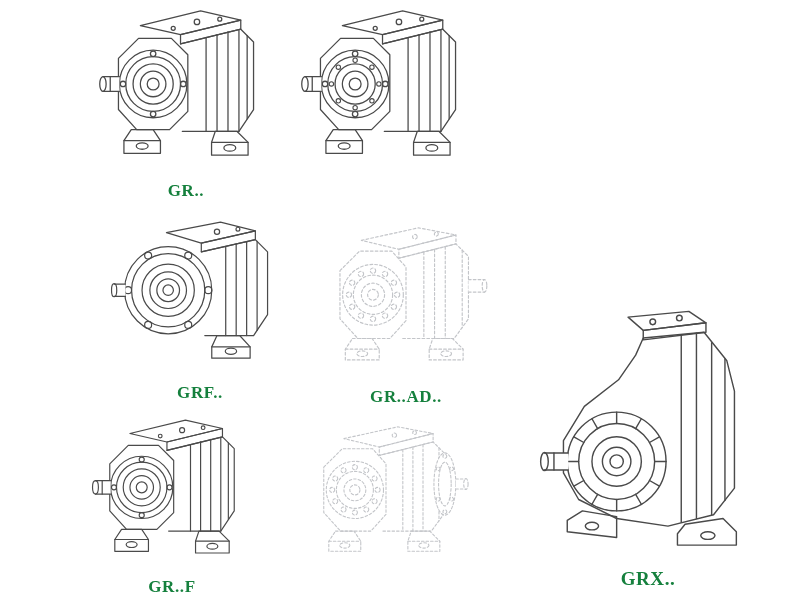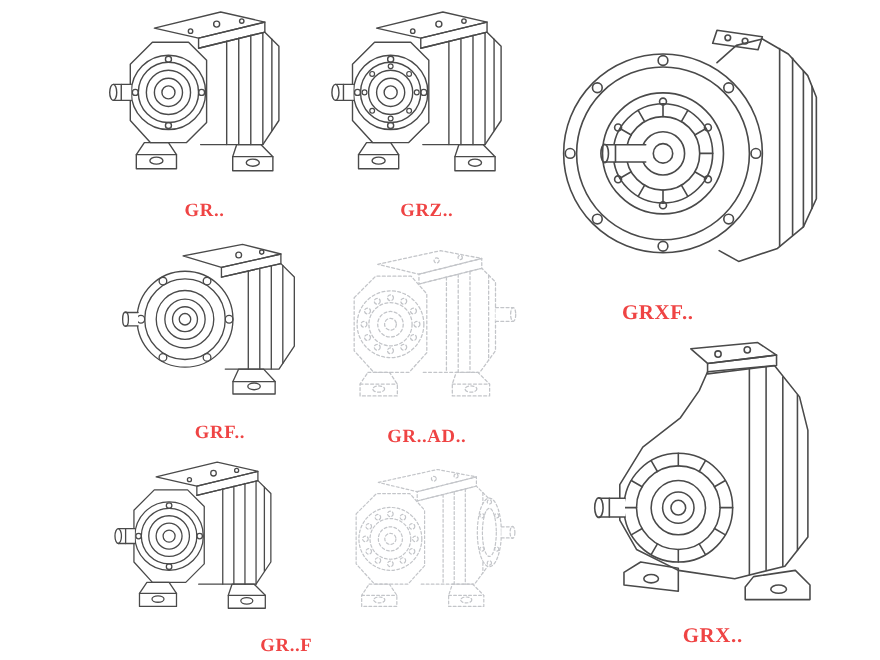--- a/index.html
+++ b/index.html
@@ -2,30 +2,30 @@
 <html><head>
 <meta charset="utf-8">
 <style>
   * { margin:0; padding:0; box-sizing:border-box; }
   html,body { width:800px; height:600px; background:#ffffff; overflow:hidden; }
   .sheet { position:relative; width:800px; height:600px; background:#ffffff;
            font-family:"Liberation Serif", serif; }
   .cell { position:absolute; display:flex; flex-direction:column; }
   .cell .drawing { width:100%; height:calc(100% - 26px); color:#4a4a4a; }
   .cell .label { height:26px; display:flex; align-items:center; justify-content:center;
-                 font-weight:bold; font-size:17px; color:#ef4444; letter-spacing:0.6px; }
+                 font-weight:bold; font-size:17px; color:#15803d; letter-spacing:0.6px; }
   .label-lg { font-size:19px !important; }
   .ghost .drawing { color:#c3c5c9; stroke-dasharray:3 2.4; }
 
   #cell-gr   { left:86px;  top:0px;   width:200px; height:204px; }
   #cell-grz  { left:288px; top:0px;   width:200px; height:204px; }
   #cell-grxf { left:498px; top:2px;   width:288px; height:296px; }
   #cell-grf  { left:100px;  top:210px; width:200px; height:196px; }
-  #cell-grad { left:286px; top:210px; width:204px; height:200px; }
-  #cell-grff { left:84px;  top:410px; width:200px; height:190px;align-items:flex-end; }
+  #cell-grad { left:304px; top:210px; width:204px; height:200px; }
+  #cell-grff { left:72px;  top:410px; width:200px; height:190px; }
   #cell-gram { left:286px; top:410px; width:200px; height:190px; }
   #cell-grx  { left:520px; top:300px; width:256px; height:292px; }
   #cell-grxf .label { transform:translateX(-44px); }
   .defs-svg { position:absolute; width:0; height:0; overflow:hidden; }
 </style>
 </head>
 <body>
 
 <div class="sheet">
 
@@ -244,29 +244,22 @@
         <circle cx="90" cy="92" r="2.4"></circle>
           <circle cx="82.4" cy="110.4" r="2.4"></circle>
           <circle cx="64" cy="118" r="2.4"></circle>
         <circle cx="45.6" cy="110.4" r="2.4"></circle>
           <circle cx="38" cy="92" r="2.4"></circle>
           <circle cx="45.6" cy="73.6" r="2.4"></circle>
         <circle cx="64" cy="66" r="2.4"></circle>
           <circle cx="82.4" cy="73.6" r="2.4"></circle>
       </g>
     </svg>
-    <figcaption class="label">GRZ..</figcaption>
-  </figure>
-
-  <figure class="cell" id="cell-grxf">
-    <svg class="drawing" viewBox="0 0 280 275">
-        <use href="#sym-flange-big"></use>
-      </svg>
-    <figcaption class="label label-lg">GRXF..</figcaption>
-  </figure>
+  </figure>
+
 
   <figure class="cell" id="cell-grf">
     <svg class="drawing" viewBox="0 0 205 195">
         <use href="#sym-foot-flange"></use>
       </svg>
     <figcaption class="label">GRF..</figcaption>
   </figure>
 
   <figure class="cell ghost" id="cell-grad">
     <svg class="drawing" viewBox="0 0 200 195">

